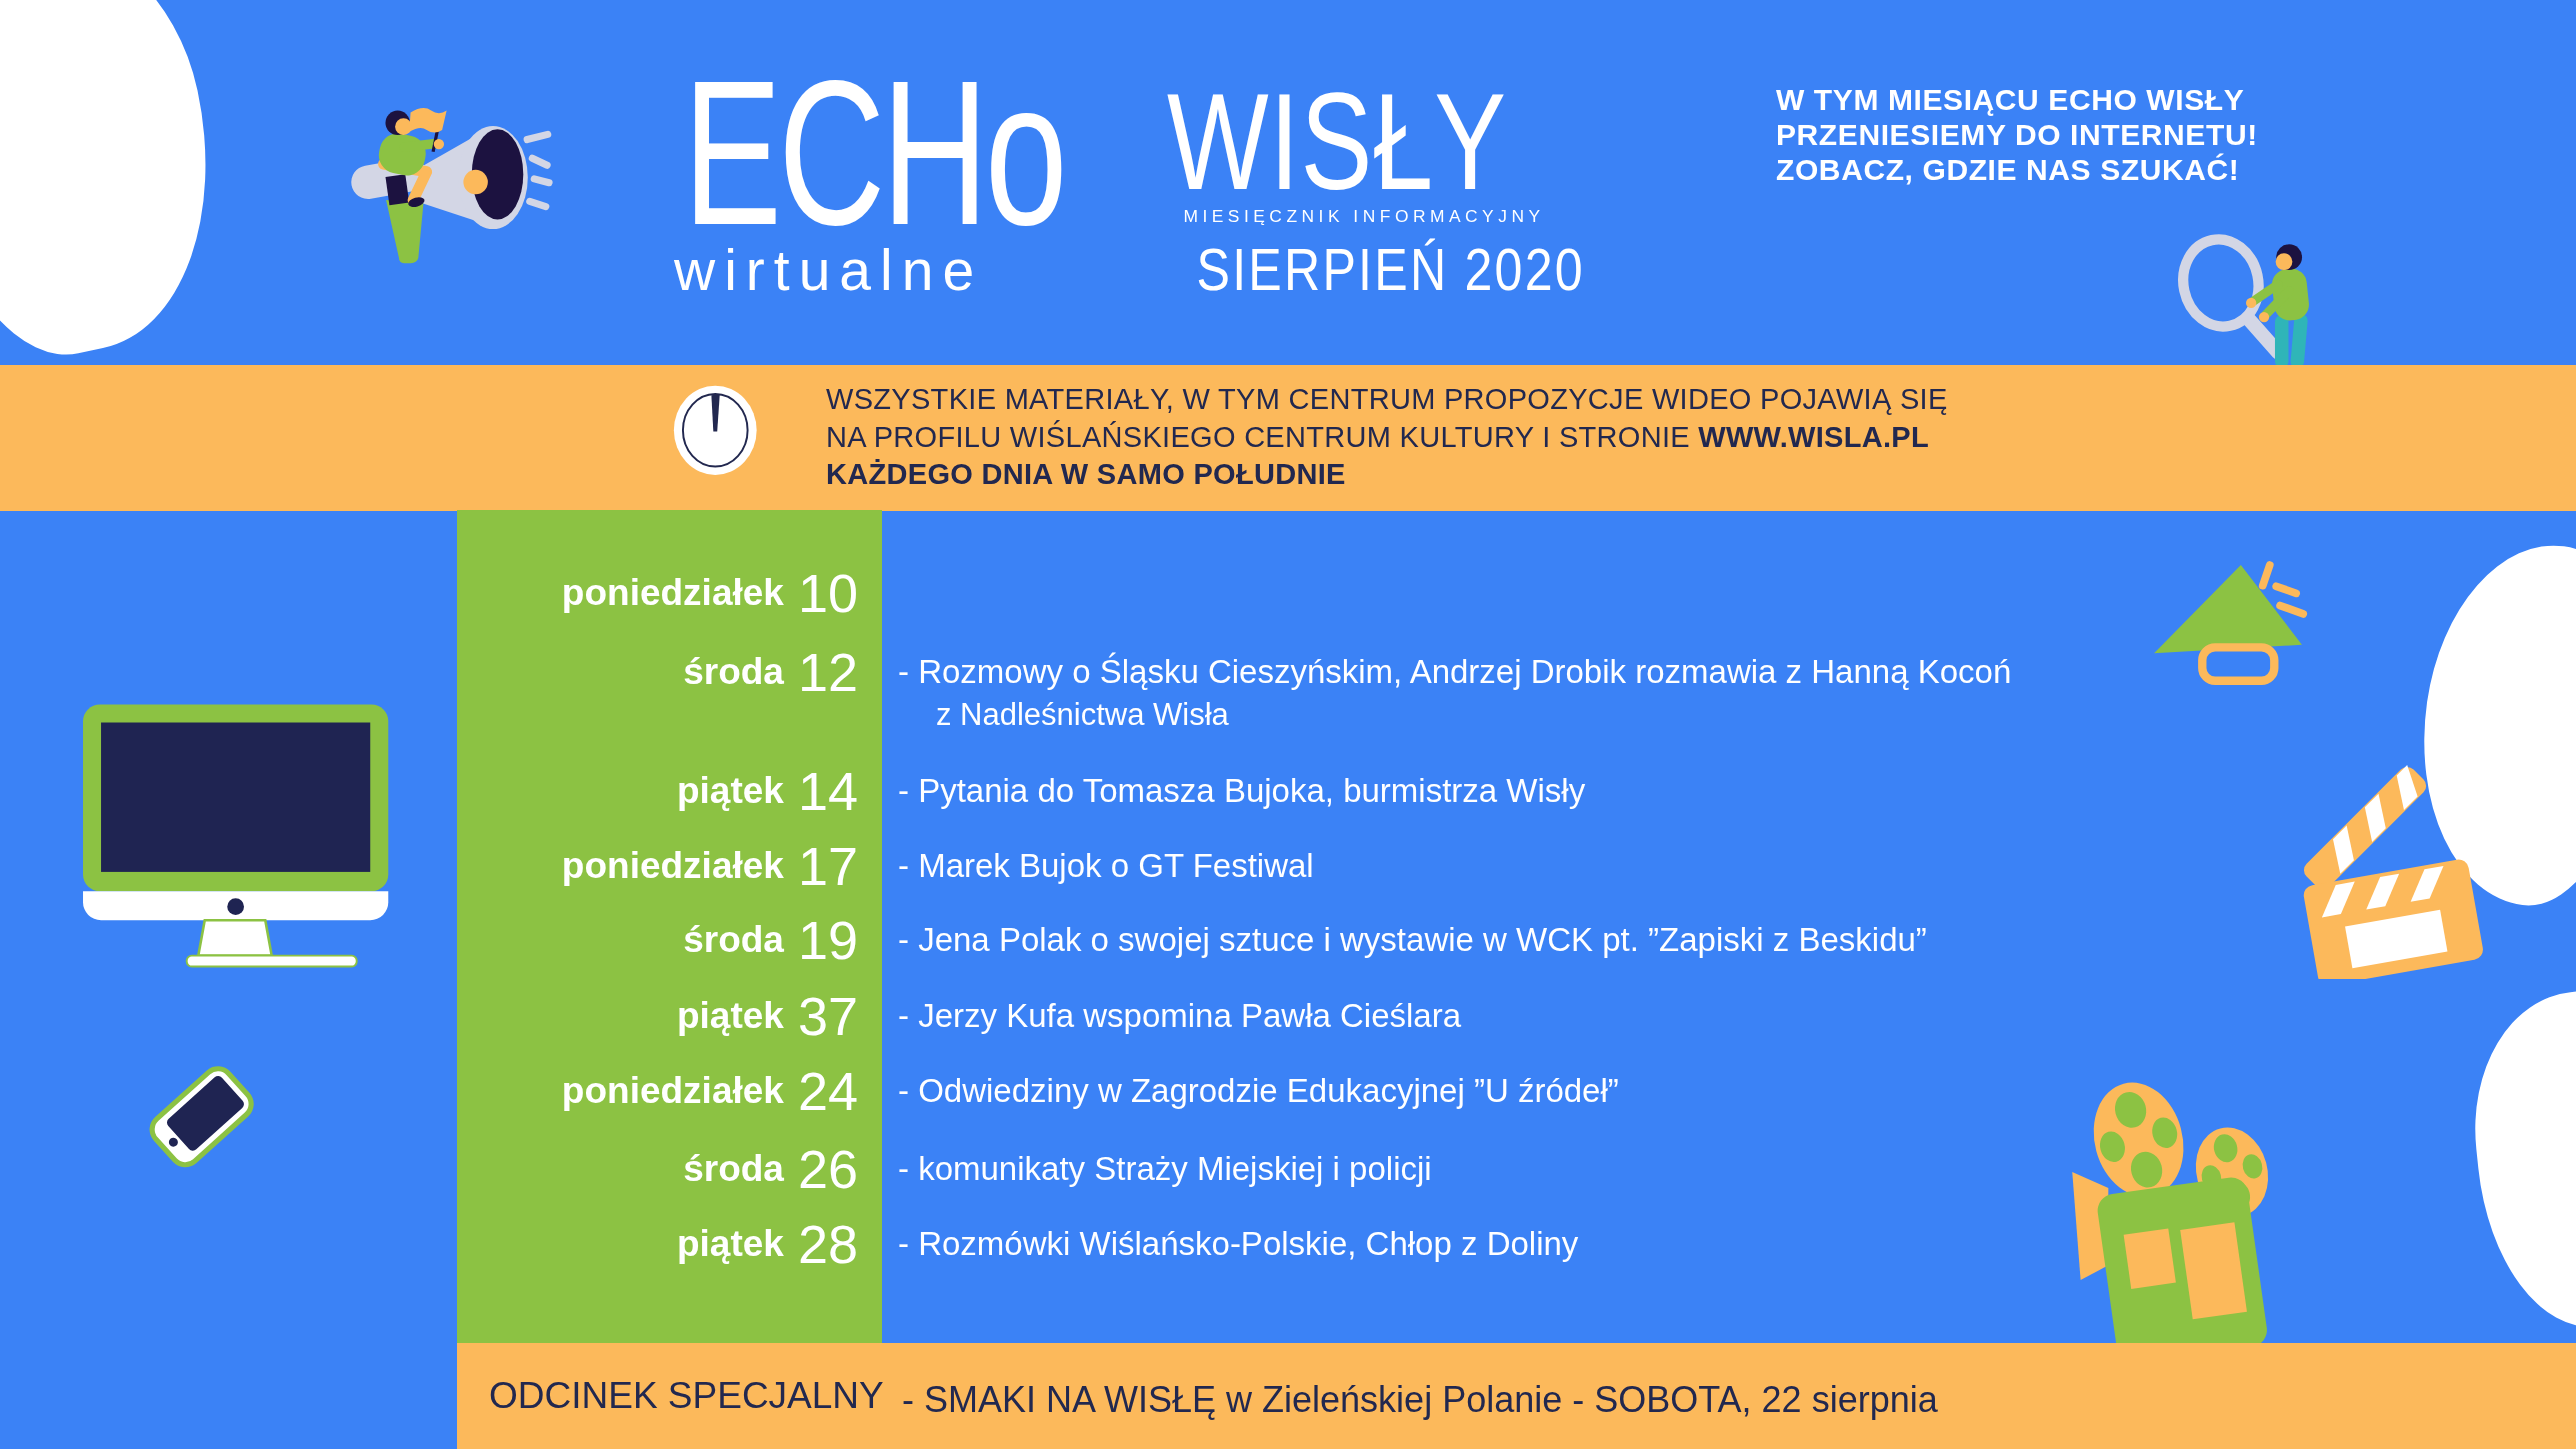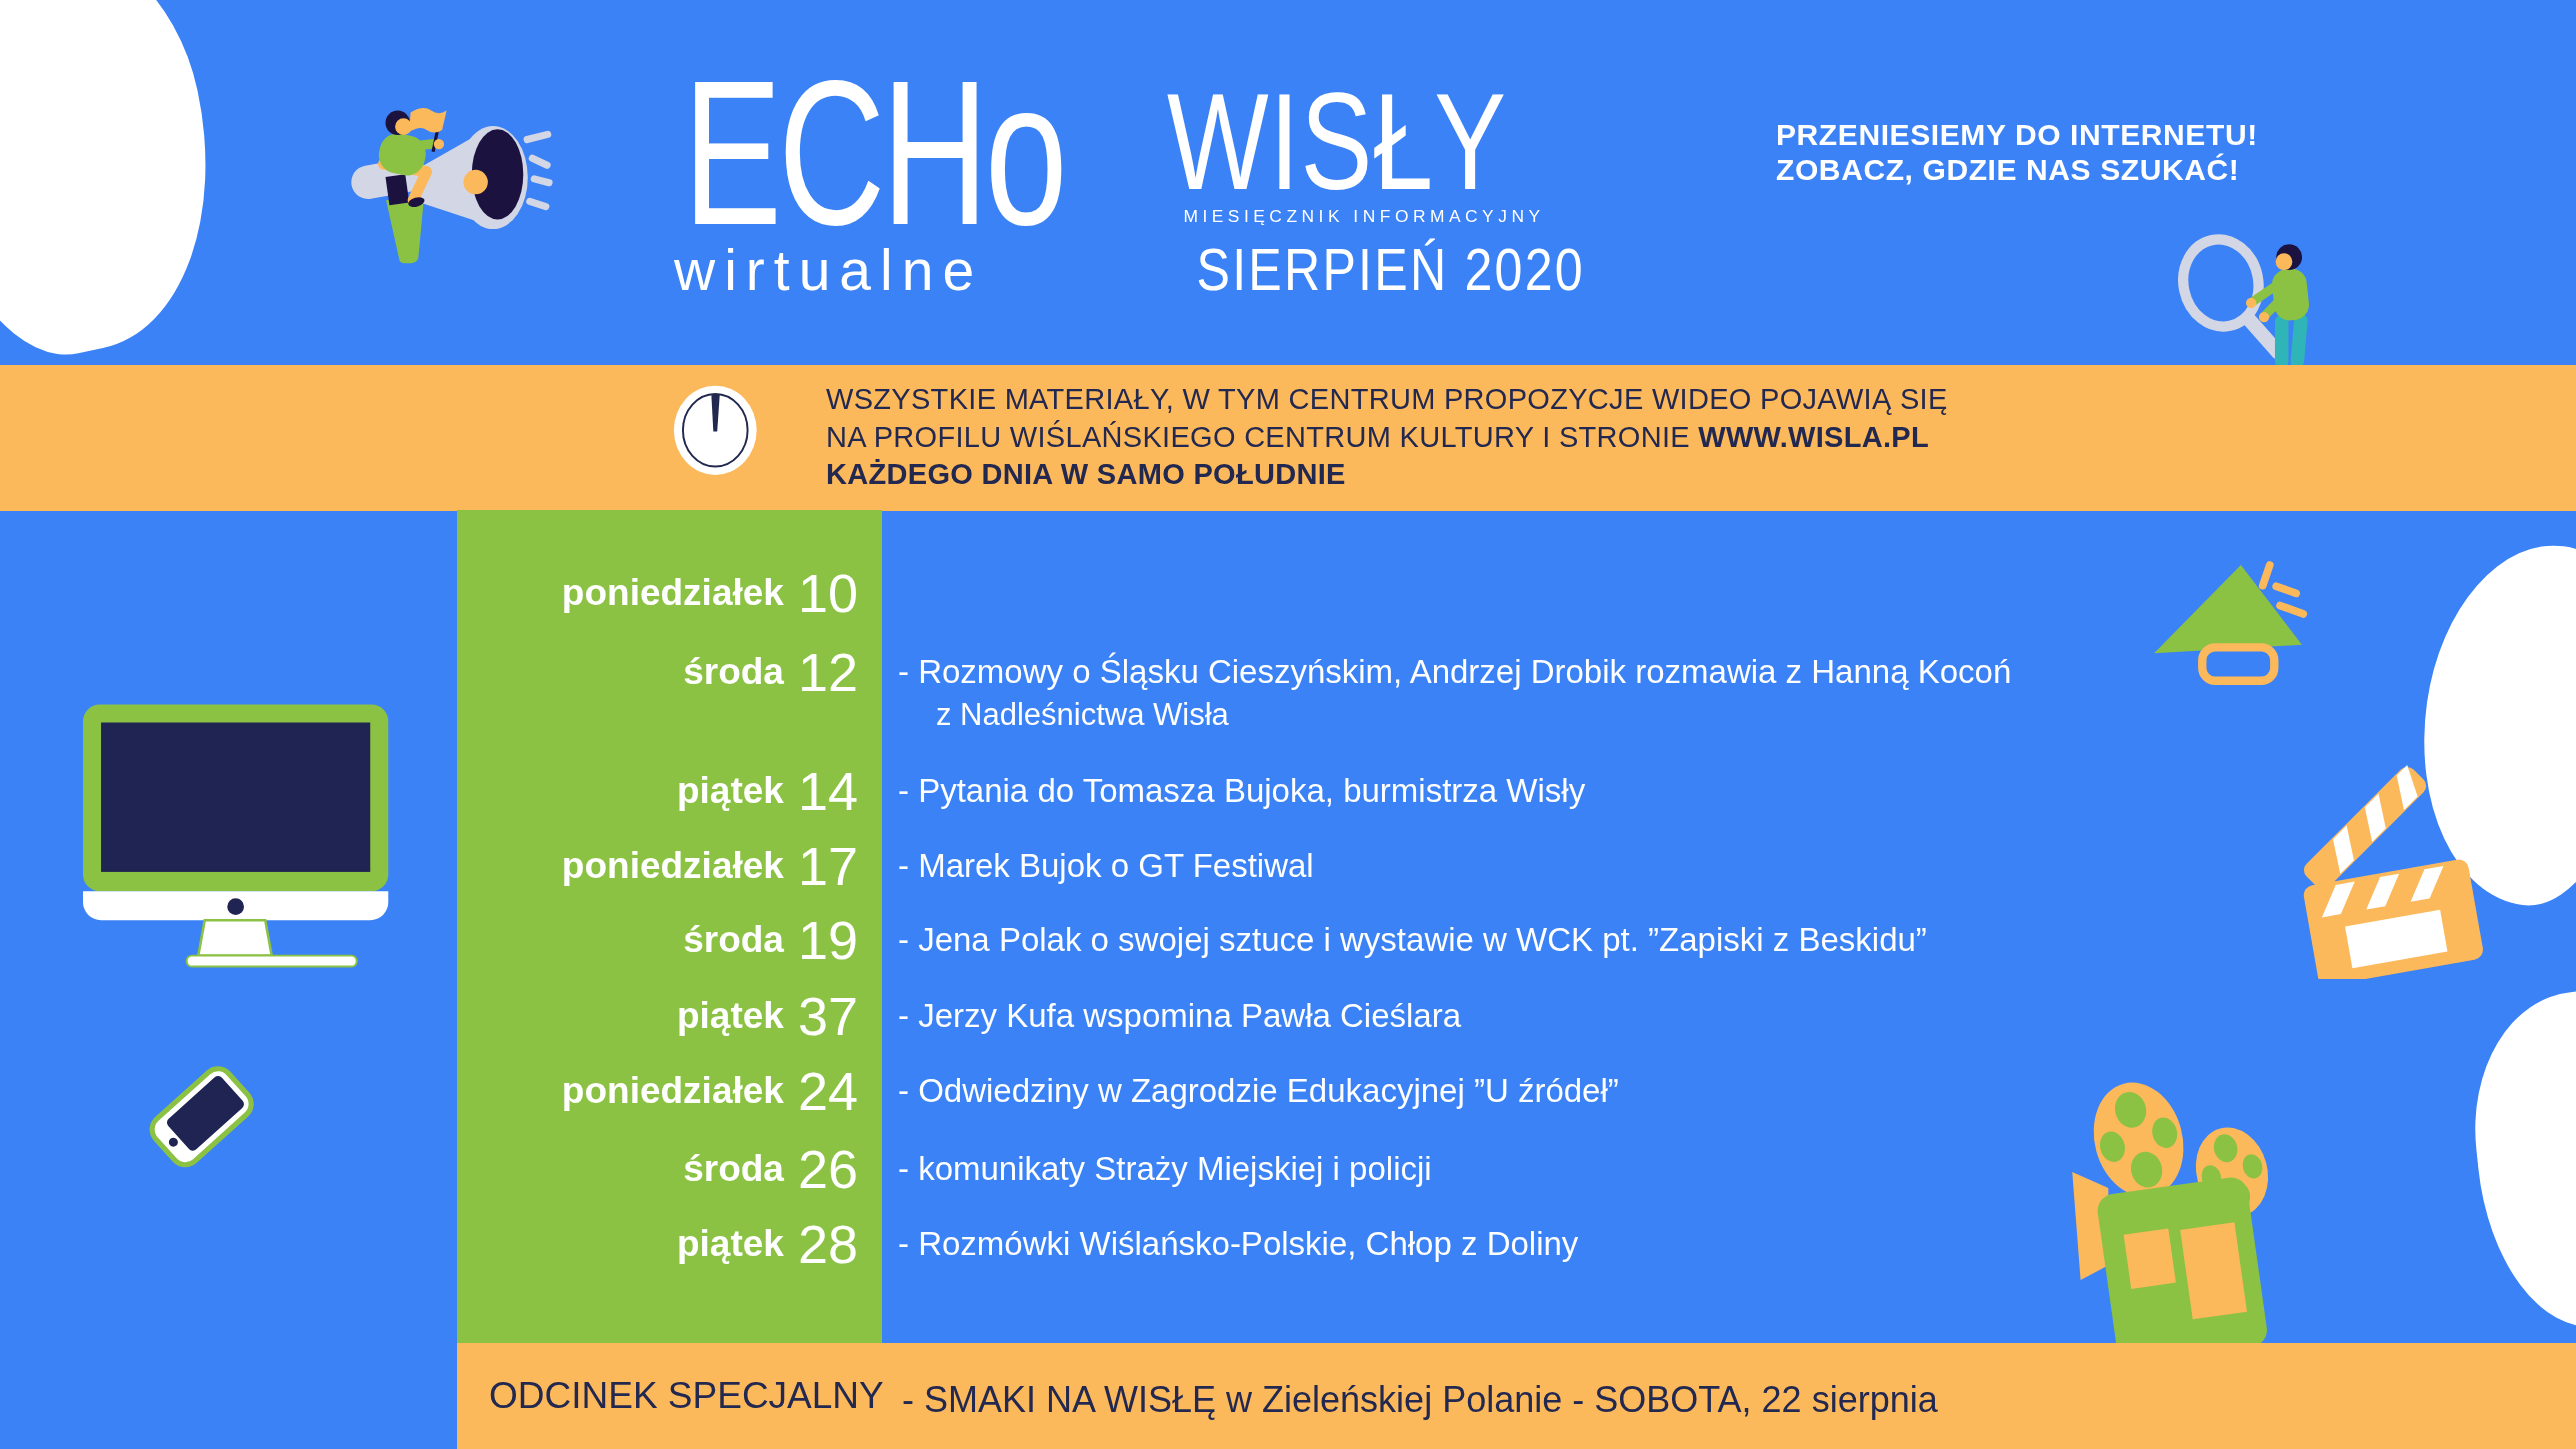--- a/index.html
+++ b/index.html
@@ -55,20 +55,21 @@
   <div class="abs blob blob-tl"></div>
   <div class="abs blob blob-r1"></div>
   <div class="abs blob blob-r2"></div>
 
   <div class="abs logo-echo">ECHo</div>
   <div class="abs logo-wirtualne">wirtualne</div>
   <div class="abs logo-wisly">WISŁY</div>
   <div class="abs logo-tagline">MIESIĘCZNIK INFORMACYJNY</div>
   <div class="abs logo-issue">SIERPIEŃ 2020</div>
 
+  <div class="abs announce" style="top:82px">W TYM MIESIĄCU ECHO WISŁY</div>
   <div class="abs announce" style="top:117px">PRZENIESIEMY DO INTERNETU!</div>
   <div class="abs announce" style="top:152px">ZOBACZ, GDZIE NAS SZUKAĆ!</div>
 
   <svg class="abs" style="left:341px;top:97px" width="219" height="174" viewBox="0 0 340 270">
     <g transform="rotate(-10 60 125)">
         <rect x="15" y="103" width="118" height="52" rx="26" fill="#d3d6e5"></rect>
       </g>
     <polygon points="118,112 218,55 218,195 118,162" fill="#d3d6e5"></polygon>
     <ellipse cx="236" cy="125" rx="54" ry="80" fill="#d3d6e5"></ellipse>
     <ellipse cx="243" cy="120" rx="40" ry="70" fill="#1c1240"></ellipse>

